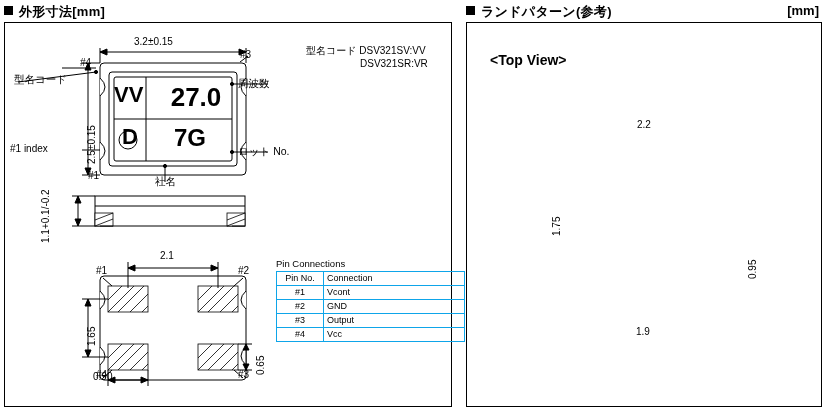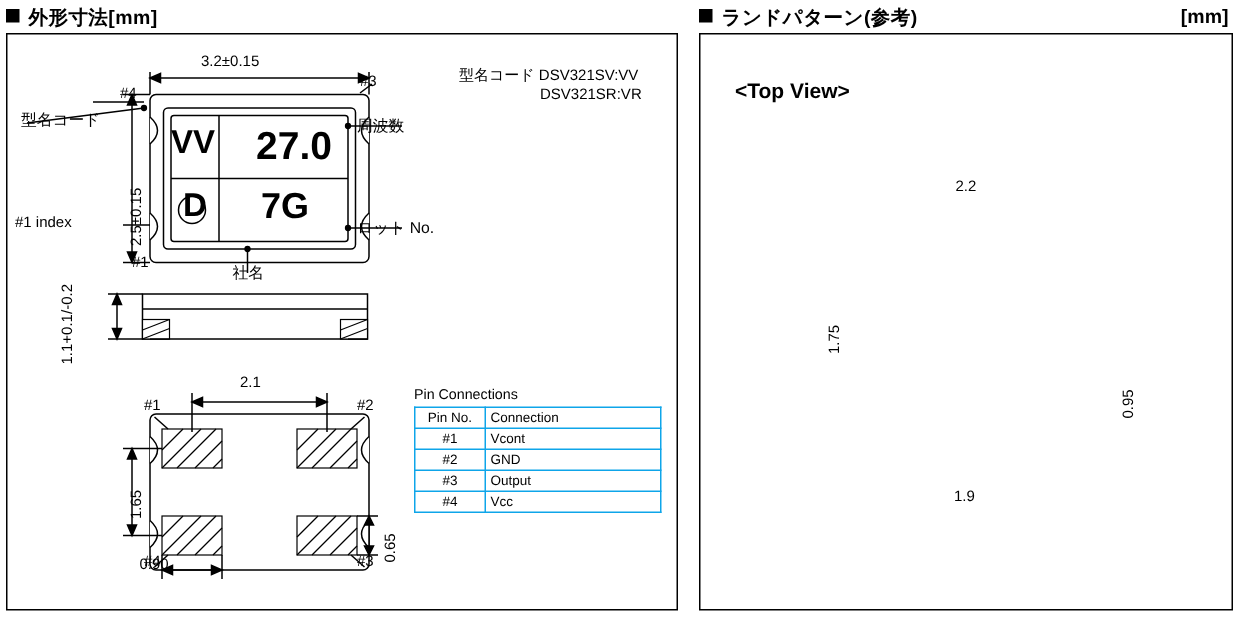--- a/index.html
+++ b/index.html
@@ -16,21 +16,21 @@
   .title-right{left:466px;top:3px;}
   .title-right-unit{position:absolute;right:6px;top:3px;font-size:13px;font-weight:bold;}
 
   .lbl{position:absolute;font-size:10px;white-space:nowrap;}
   .lbl-jp{position:absolute;font-size:10.5px;white-space:nowrap;}
   .vert{position:absolute;font-size:10px;white-space:nowrap;transform-origin:0 0;transform:rotate(-90deg);}
 
   svg{position:absolute;left:0;top:0;overflow:visible;}
 
   
-  .pintbl{position:absolute;left:276px;top:258px;width:165px;font-size:9px;border-collapse:collapse;}
+  .pintbl{position:absolute;left:276px;top:258px;width:189px;font-size:9px;border-collapse:collapse;}
   .pintbl caption{caption-side:top;text-align:left;font-size:9.5px;padding-bottom:2px;}
   .pintbl td{border:1px solid #0ea5e9;padding:0px 3px;height:13px;line-height:13px;}
   .pintbl td.c1{width:40px;text-align:center;}
   .pintbl td.hdr{font-weight:normal;}
 
   .topview{position:absolute;left:490px;top:52px;font-size:14px;font-weight:bold;}
 
   .code-box{position:absolute;font-size:10px;white-space:nowrap;line-height:13px;}
 </style>
 </head>

